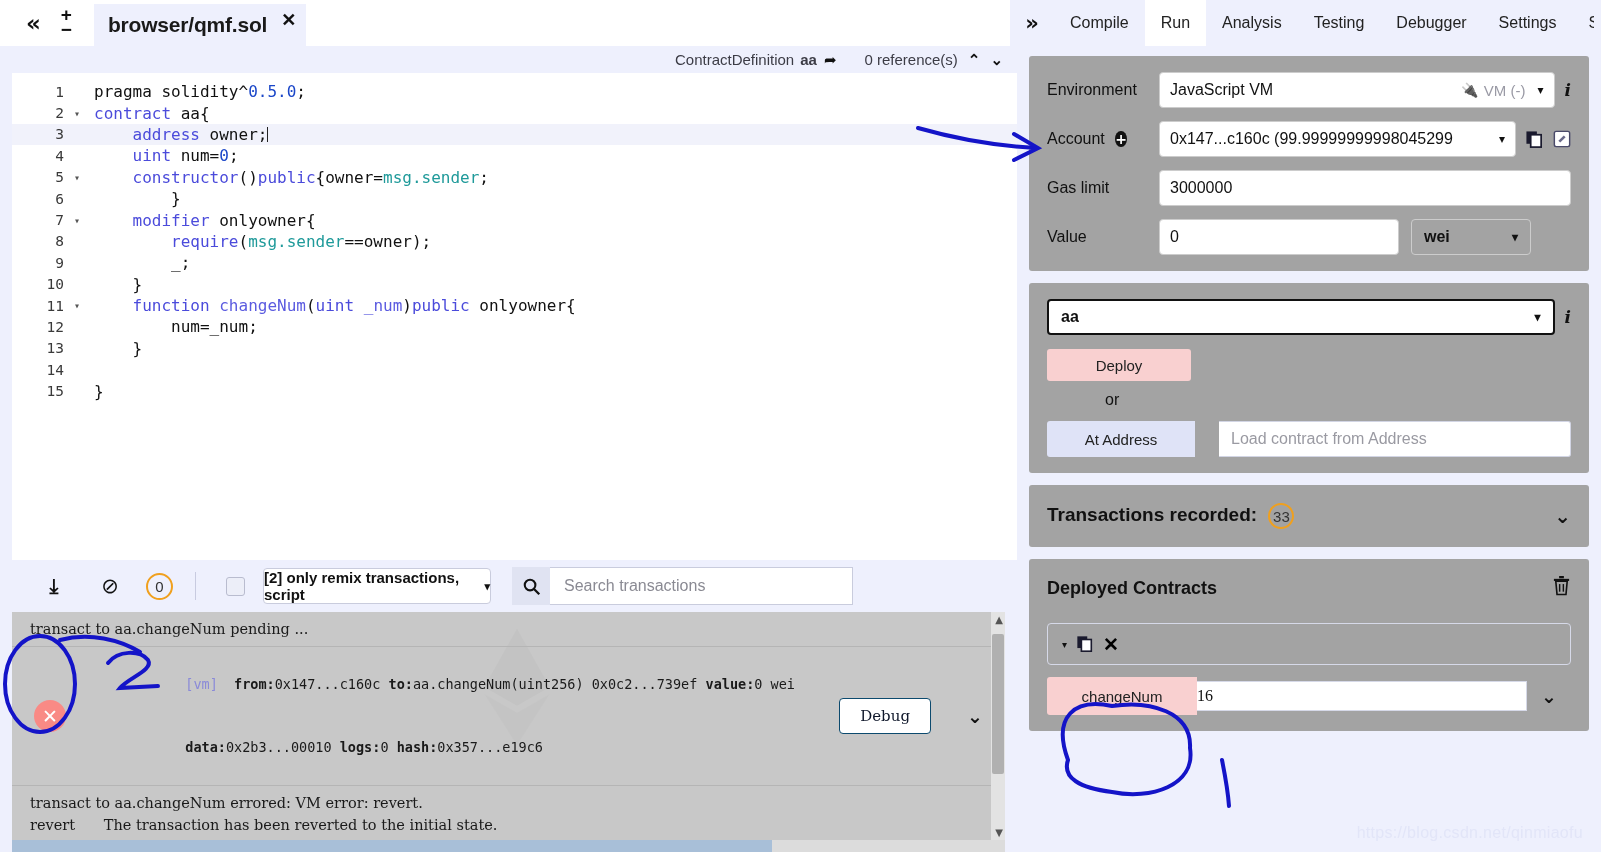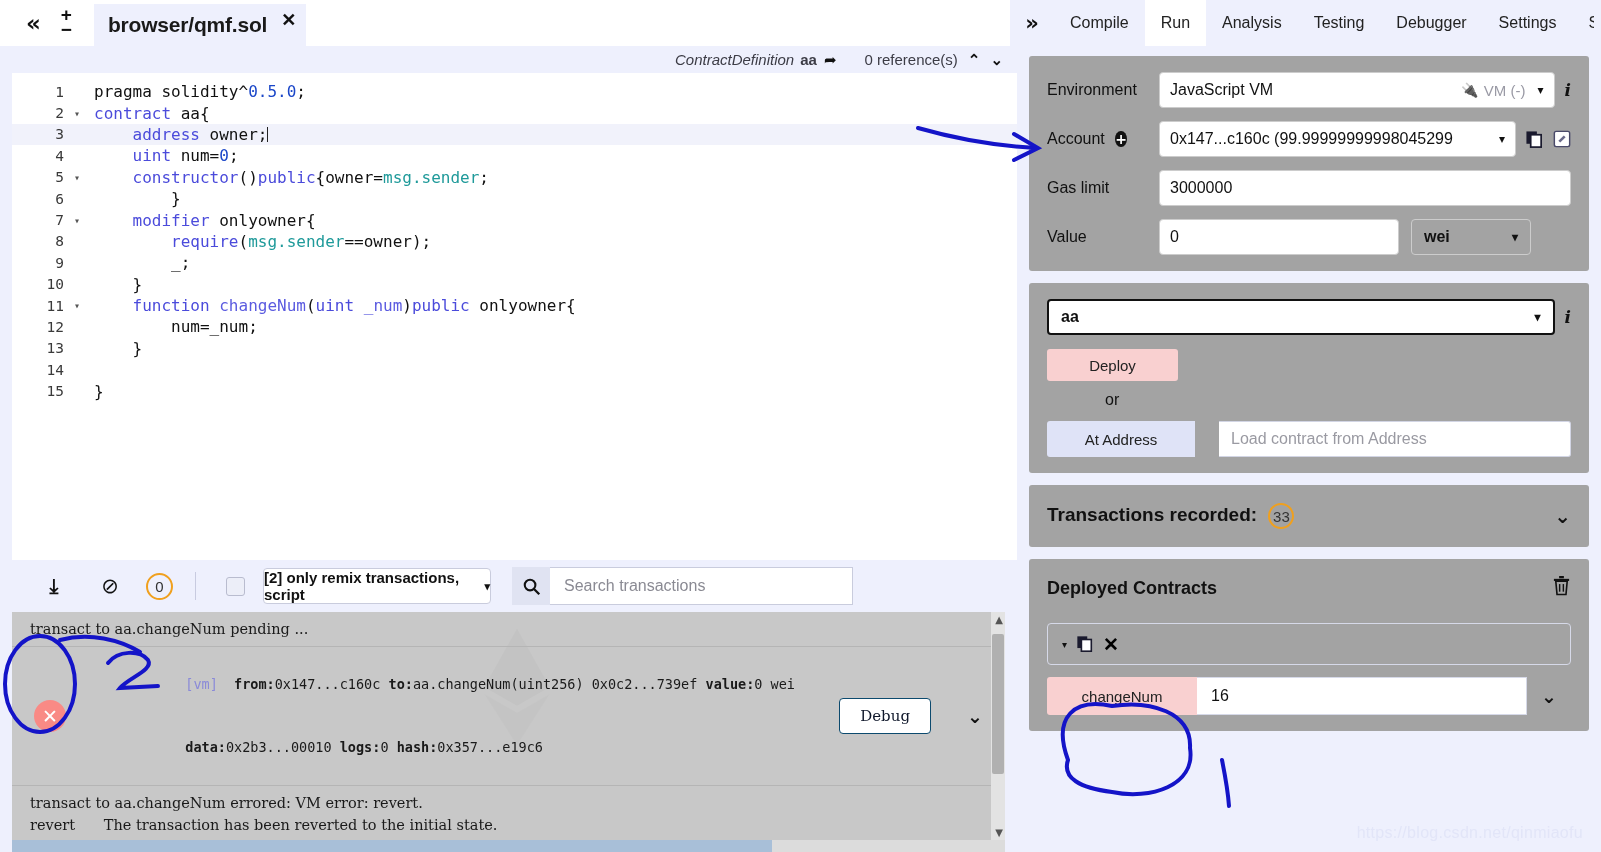--- a/index.html
+++ b/index.html
@@ -63,21 +63,21 @@
   
   .editor-wrap {
     position: absolute; left: 0; top: 46px; width: 1017px; height: 514px;
     background: #ffffff; border-left: 12px solid #eef0fd;
   }
   .editor-infobar {
     height: 27px; background: #eef0fd; display: flex; align-items: center;
     justify-content: flex-end; padding-right: 14px; gap: 0;
     font-size: 15px; color: #3c3c46;
   }
-  .infobar-def { font-style: italic; }
+  .infobar-def { }
   .infobar-name { font-weight: bold; margin-left: 6px; font-style: normal; }
   .infobar-arrow { margin-left: 7px; font-size: 15px; color: #111; }
   .infobar-refs { margin-left: 28px; }
   .infobar-chev { margin-left: 10px; font-weight: bold; font-size: 15px; color:#111; }
 
   .code-area {
     position: relative; height: 487px; background: #fff;
     font-family: "DejaVu Sans Mono", monospace;
     font-size: 16px; padding-top: 8px;
   }
@@ -236,21 +236,21 @@
     font-size: 16px; font-weight: bold; color: #111; cursor: pointer;
   }
 
   .contract-sel {
     height: 36px; border: 2px solid #111; border-radius: 4px; background: #fff;
     display: flex; align-items: center; justify-content: space-between;
     padding: 0 12px; font-size: 16px; font-weight: bold; color: #111;
     cursor: pointer; flex: 1;
   }
   .deploy-btn {
-    margin-top: 14px; width: 131px; height: 32px; background: #f9d0d0;
+    margin-top: 14px; width: 144px; height: 32px; background: #f9d0d0;
     border: none; border-radius: 3px; font-size: 15px; color: #222;
     cursor: pointer; font-family: "Liberation Sans", sans-serif;
   }
   .or-text { margin-top: 10px; margin-left: 58px; font-size: 16px; color: #111; }
   .at-row { margin-top: 12px; display: flex; gap: 24px; }
   .at-btn {
     width: 148px; height: 36px; background: #dfe3f7; border: none;
     font-size: 15px; color: #222; cursor: pointer; border-radius: 3px 0 0 3px;
     font-family: "Liberation Sans", sans-serif;
   }
@@ -283,23 +283,23 @@
   .dc-title {
     flex: 1; text-align: center; font-size: 17px; font-weight: bold; color: #111;
   }
   .fn-row { display: flex; align-items: center; margin-top: 12px; }
   .fn-btn {
     width: 150px; height: 38px; background: #f9d0d0; border: none;
     border-radius: 3px 0 0 3px; font-size: 15px; color: #222; cursor: pointer;
     font-family: "Liberation Sans", sans-serif;
   }
   .fn-input {
-    flex: 1; height: 38px; border: 1px solid #d6d9e8; border-left: none;
-    padding-left: 14px; font-size: 16px; color: #111; outline: none;
-    font-family: Liberation Sans, sans-serif;
+    flex: 1; height: 30px; border: 1px solid #d6d9e8; border-left: none;
+    font-size: 16px; color: #111; outline: none;
+    font-family: Liberation Serif, serif;
   }
   .fn-chev {
     width: 44px; text-align: center; font-size: 19px; font-weight: bold;
     color: #111; cursor: pointer; font-family: "DejaVu Sans", sans-serif;
   }
 
   
   .annot { position: absolute; left: 0; top: 0; width: 1601px; height: 852px;
            pointer-events: none; }
   .watermark {

